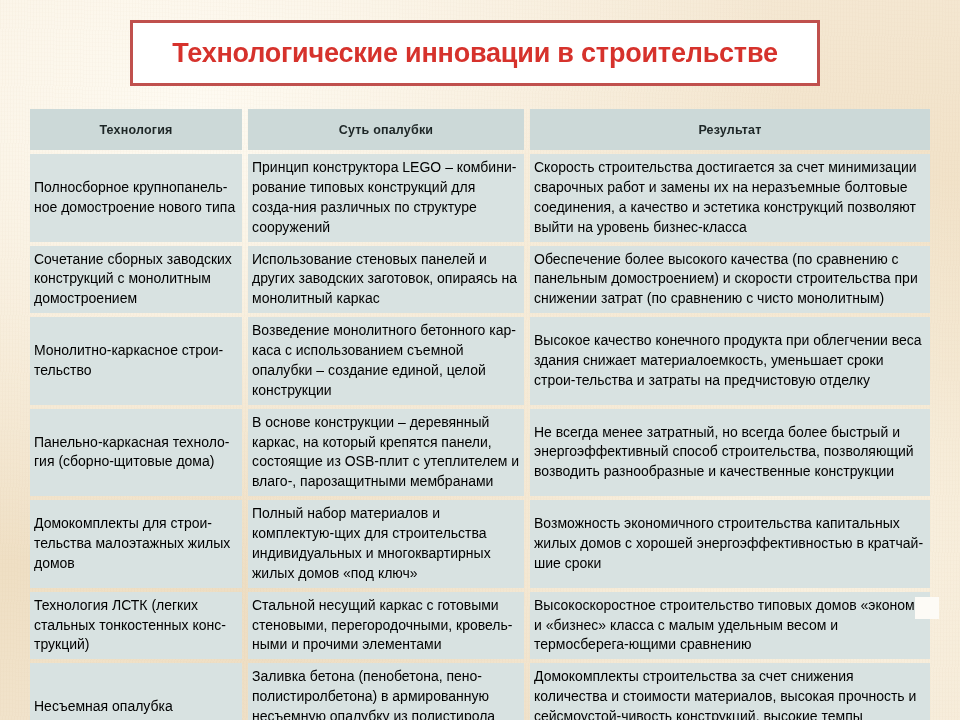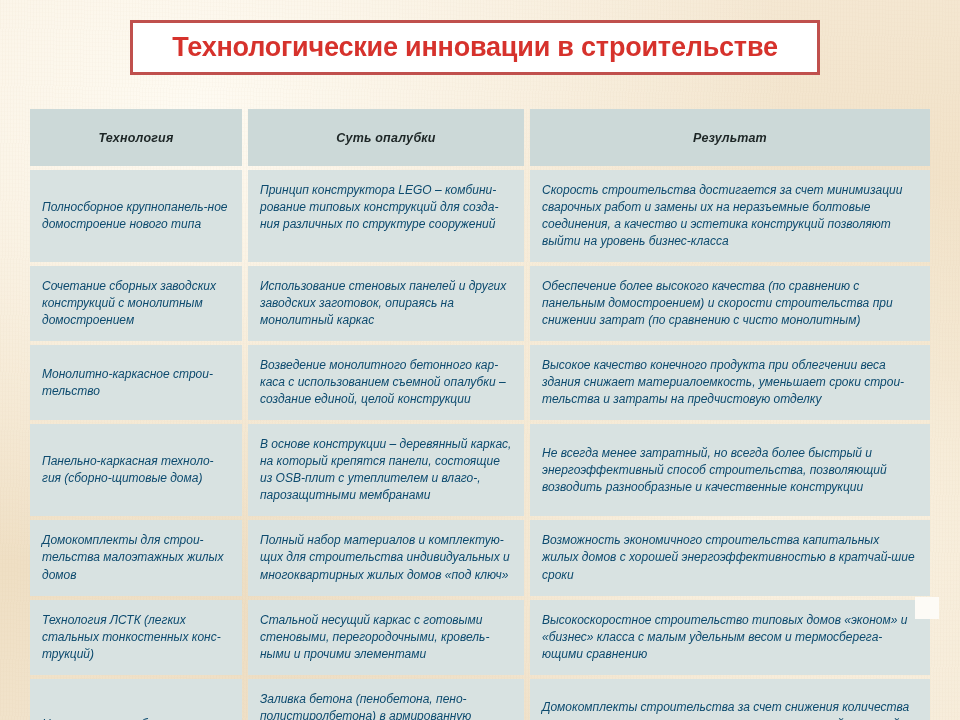--- a/index.html
+++ b/index.html
@@ -30,21 +30,21 @@
       repeating-linear-gradient(91deg, rgba(190,165,130,.10) 0 1px, rgba(255,255,255,0) 1px 3px),
       repeating-linear-gradient(2deg, rgba(205,180,145,.07) 0 1px, rgba(255,255,255,0) 1px 4px);
   }
 
   
   .title-box {
     position: absolute;
     left: 130px;
     top: 20px;
     width: 690px;
-    height: 55px;
+    height: 66px;
     box-sizing: border-box;
     background: #ffffff;
     border: 3px solid #c0504d;
     display: flex;
     align-items: center;
     justify-content: center;
   }
   .title-text {
     color: #d6322c;
     font-size: 27px;
@@ -58,44 +58,43 @@
   .table {
     position: absolute;
     left: 24px;
     top: 105px;
     width: 912px;
     border-collapse: separate;
     border-spacing: 6px 4px;
     table-layout: fixed;
   }
   .table th, .table td {
-    padding: 12px;
+    padding: 4px;
     vertical-align: middle;
-    font-style: italic;
   }
 
   .col-a { width: 212px; }
   .col-b { width: 276px; }
   .col-c { width: 400px; }
 
   .hdr {
     background: #ccd9d8;
     text-align: center;
     font-size: 12.5px;
     font-weight: bold;
     color: #1d2626;
     height: 33px;
     letter-spacing: .2px;
   }
 
   .cell {
     background: #d8e2e1;
-    font-size: 12px;
+    font-size: 14px;
     line-height: 1.42;
-    color: #0c4a6e;
+    color: #000000;
     padding: 7px 9px 8px 9px;
     box-sizing: border-box;
   }
   .cell.tech { vertical-align: middle; }
   .cell.mid  { vertical-align: top; }
   .cell.res  { vertical-align: middle; }
 
   
   .artifact {
     position: absolute;

